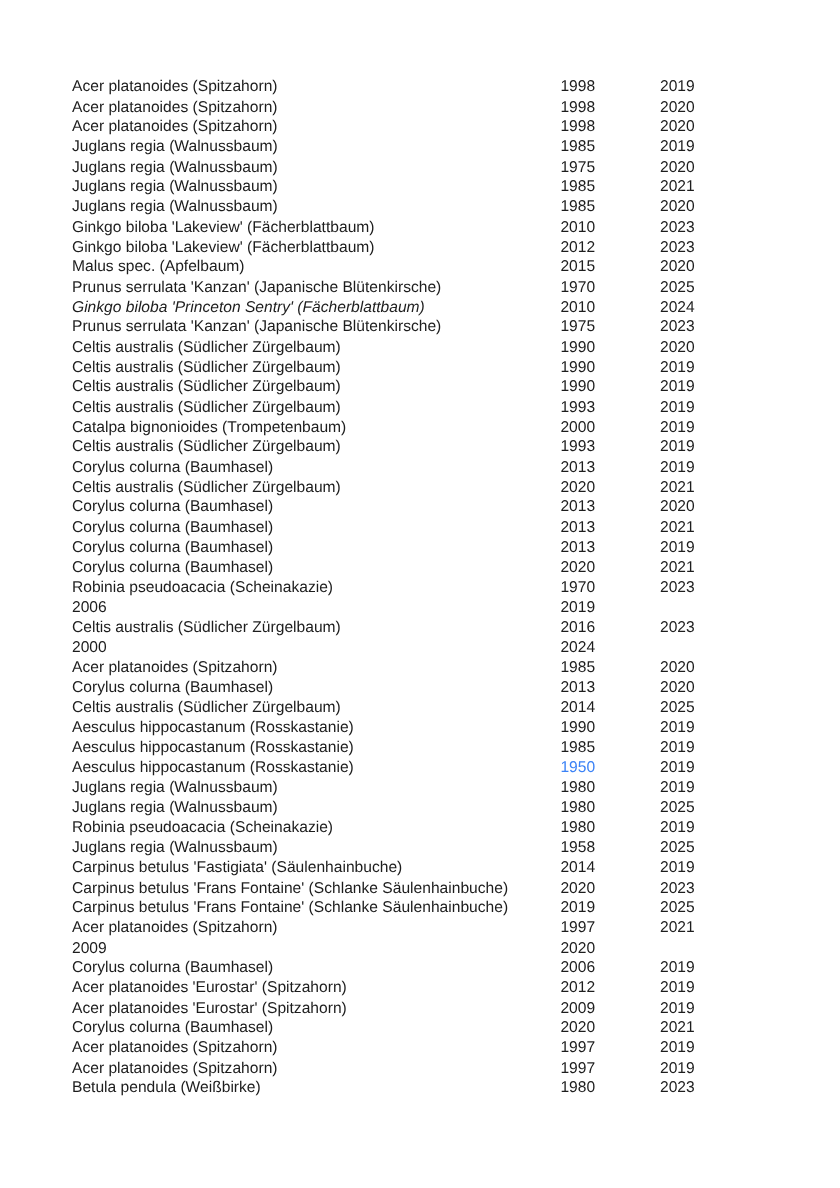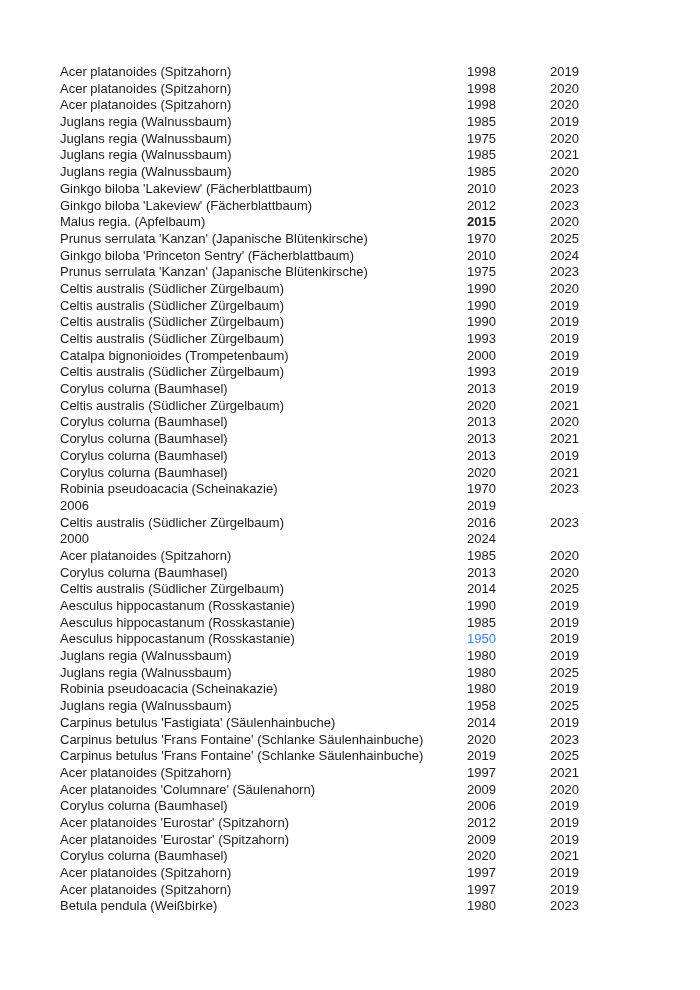--- a/index.html
+++ b/index.html
@@ -92,33 +92,33 @@
     <span class="cell year2" style="color: rgb(29, 29, 29);">2023</span>
   </div>
 
   <div class="row">
     <span class="cell species" style="color: rgb(29, 29, 29);">Ginkgo biloba 'Lakeview' (Fächerblattbaum)</span>
     <span class="cell year1" style="color: rgb(29, 29, 29);">2012</span>
     <span class="cell year2" style="color: rgb(29, 29, 29);">2023</span>
   </div>
 
   <div class="row">
-    <span class="cell species" style="color: rgb(29, 29, 29);">Malus regia. (Apfelbaum)</span>
-    <span class="cell year1" style="color: rgb(29, 29, 29); font-weight: bold;">2015</span>
+    <span class="cell species" style="color: rgb(29, 29, 29);">Malus spec. (Apfelbaum)</span>
+    <span class="cell year1" style="color: rgb(29, 29, 29);">2015</span>
     <span class="cell year2" style="color: rgb(29, 29, 29);">2020</span>
   </div>
 
   <div class="row">
     <span class="cell species" style="color: rgb(29, 29, 29);">Prunus serrulata 'Kanzan' (Japanische Blütenkirsche)</span>
     <span class="cell year1" style="color: rgb(29, 29, 29);">1970</span>
     <span class="cell year2" style="color: rgb(29, 29, 29);">2025</span>
   </div>
 
   <div class="row">
-    <span class="cell species" style="color: rgb(29, 29, 29);">Ginkgo biloba 'Princeton Sentry' (Fächerblattbaum)</span>
+    <span class="cell species" style="color: rgb(29, 29, 29); font-style: italic;">Ginkgo biloba 'Princeton Sentry' (Fächerblattbaum)</span>
     <span class="cell year1" style="color: rgb(29, 29, 29);">2010</span>
     <span class="cell year2" style="color: rgb(29, 29, 29);">2024</span>
   </div>
 
   <div class="row">
     <span class="cell species" style="color: rgb(29, 29, 29);">Prunus serrulata 'Kanzan' (Japanische Blütenkirsche)</span>
     <span class="cell year1" style="color: rgb(29, 29, 29);">1975</span>
     <span class="cell year2" style="color: rgb(29, 29, 29);">2023</span>
   </div>
 
@@ -294,21 +294,20 @@
     <span class="cell year2" style="color: rgb(29, 29, 29);">2025</span>
   </div>
 
   <div class="row">
     <span class="cell species" style="color: rgb(29, 29, 29);">Acer platanoides (Spitzahorn)</span>
     <span class="cell year1" style="color: rgb(29, 29, 29);">1997</span>
     <span class="cell year2" style="color: rgb(29, 29, 29);">2021</span>
   </div>
 
   <div class="row">
-    <span class="cell species" style="color: rgb(29, 29, 29);">Acer platanoides 'Columnare' (Säulenahorn)</span>
     <span class="cell year1" style="color: rgb(29, 29, 29);">2009</span>
     <span class="cell year2" style="color: rgb(29, 29, 29);">2020</span>
   </div>
 
   <div class="row">
     <span class="cell species" style="color: rgb(29, 29, 29);">Corylus colurna (Baumhasel)</span>
     <span class="cell year1" style="color: rgb(29, 29, 29);">2006</span>
     <span class="cell year2" style="color: rgb(29, 29, 29);">2019</span>
   </div>
 

